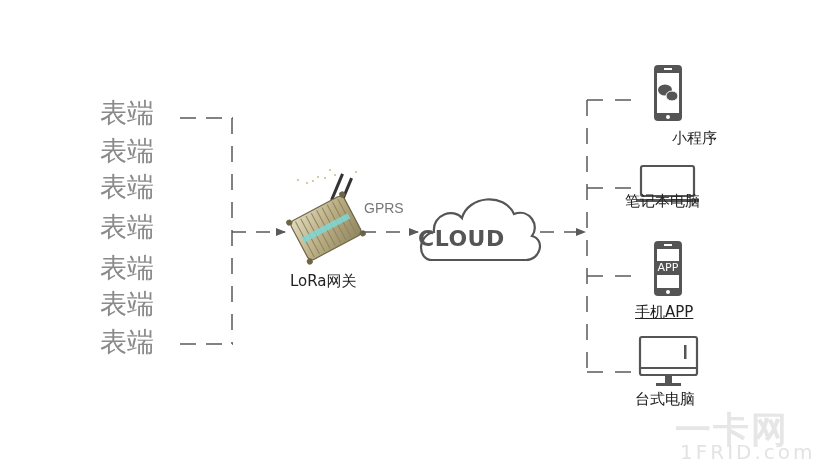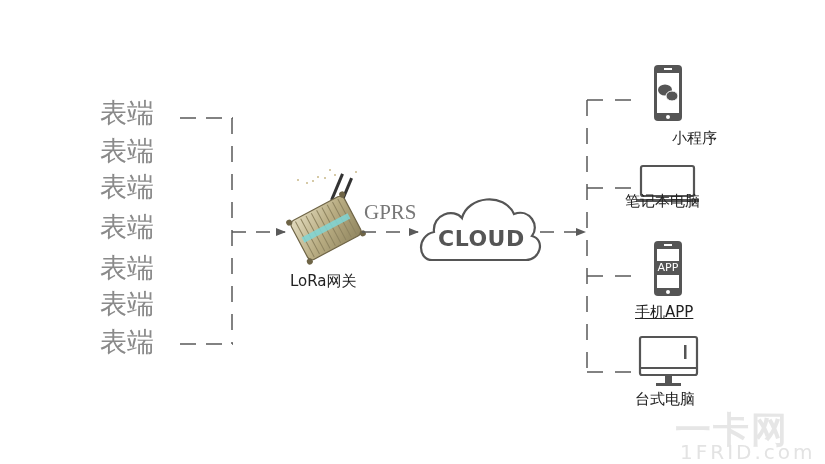--- a/index.html
+++ b/index.html
@@ -3,22 +3,22 @@
 <meta charset="utf-8">
 <style>
   html, body { margin: 0; padding: 0; background: #ffffff; }
   body { width: 825px; height: 464px; position: relative; overflow: hidden;
          font-family: "DejaVu Sans", "Liberation Sans", sans-serif; }
   #canvas { position: absolute; left: 0; top: 0; width: 825px; height: 464px; }
   .meter-label { position: absolute; left: 100px; font-family: "DejaVu Serif", "Liberation Serif", serif;
                  font-size: 27px; color: #8a8a8a; letter-spacing: 0px; line-height: 30px;
                  font-weight: 300; }
   .lbl { position: absolute; font-size: 15px; color: #222; white-space: nowrap; line-height: 18px; }
-  .gprs { position: absolute; left: 364px; top: 200px; font-family: Liberation Serif, serif;
-          font-size: 21px; color: #777; }
+  .gprs { position: absolute; left: 364px; top: 200px; font-family: Liberation Sans, sans-serif;
+          font-size: 14px; color: #777; }
   .wm1 { position: absolute; left: 675px; top: 410px; font-size: 36px; color: #e6e6e6; letter-spacing: 2px; line-height: 40px; font-weight: bold; }
   .wm2 { position: absolute; left: 680px; top: 443px; font-size: 20px; color: #e3e3e3; letter-spacing: 3px; line-height: 18px; }
 </style>
 </head>
 <body>
 
 <svg id="canvas" viewBox="0 0 825 464" xmlns="http://www.w3.org/2000/svg">
   <defs>
     <marker id="arr" markerWidth="10" markerHeight="8" refX="9" refY="4" orient="auto" markerUnits="userSpaceOnUse">
       <path d="M0,0 L10,4 L0,8 Z" fill="#5a5a5a"></path>
@@ -126,21 +126,21 @@
 <div class="meter-label" style="top:136px">表端</div>
 <div class="meter-label" style="top:172px">表端</div>
 <div class="meter-label" style="top:212px">表端</div>
 <div class="meter-label" style="top:253px">表端</div>
 <div class="meter-label" style="top:289px">表端</div>
 <div class="meter-label" style="top:327px">表端</div>
 
 <div class="gprs">GPRS</div>
 <div class="lbl" style="left:290px; top:272px;">LoRa网关</div>
 
-<div style="position:absolute; left:438px; top:226px; font-size:22px; font-weight:bold; color:#555; letter-spacing:0.5px; line-height:26px;">CLOUD</div>
+<div style="position:absolute; left:418px; top:226px; font-size:22px; font-weight:bold; color:#555; letter-spacing:0.5px; line-height:26px;">CLOUD</div>
 
 <div class="lbl" style="left:642px; top:129px;margin-left:30px;">小程序</div>
 <div class="lbl" style="left:625px; top:192px;">笔记本电脑</div>
 <div style="position:absolute; left:657px; top:262px; width:22px; font-size:11px; color:#fff; text-align:center; line-height:12px;">APP</div>
 <div class="lbl" style="left:635px; top:303px;text-decoration:underline;">手机APP</div>
 <div class="lbl" style="left:635px; top:390px;">台式电脑</div>
 
 <div class="wm1">一卡网</div>
 <div class="wm2">1FRID.com</div>
 

